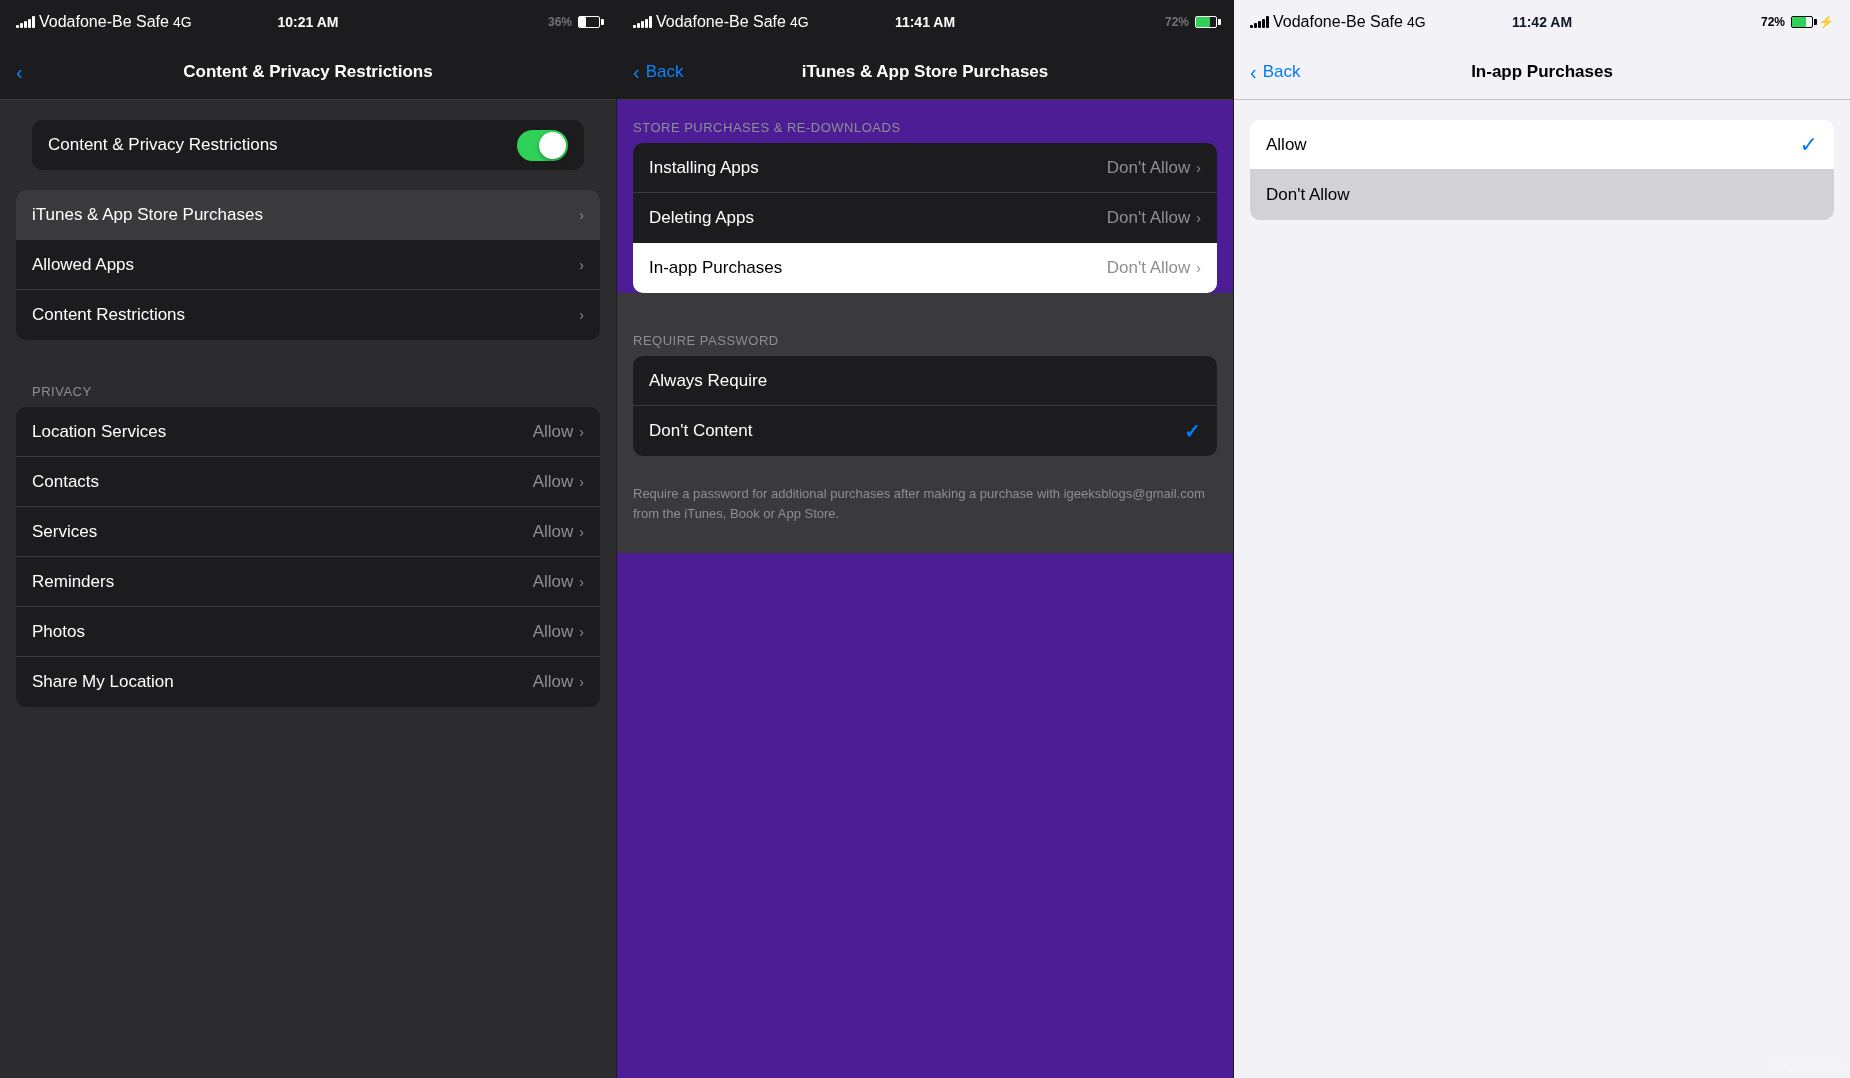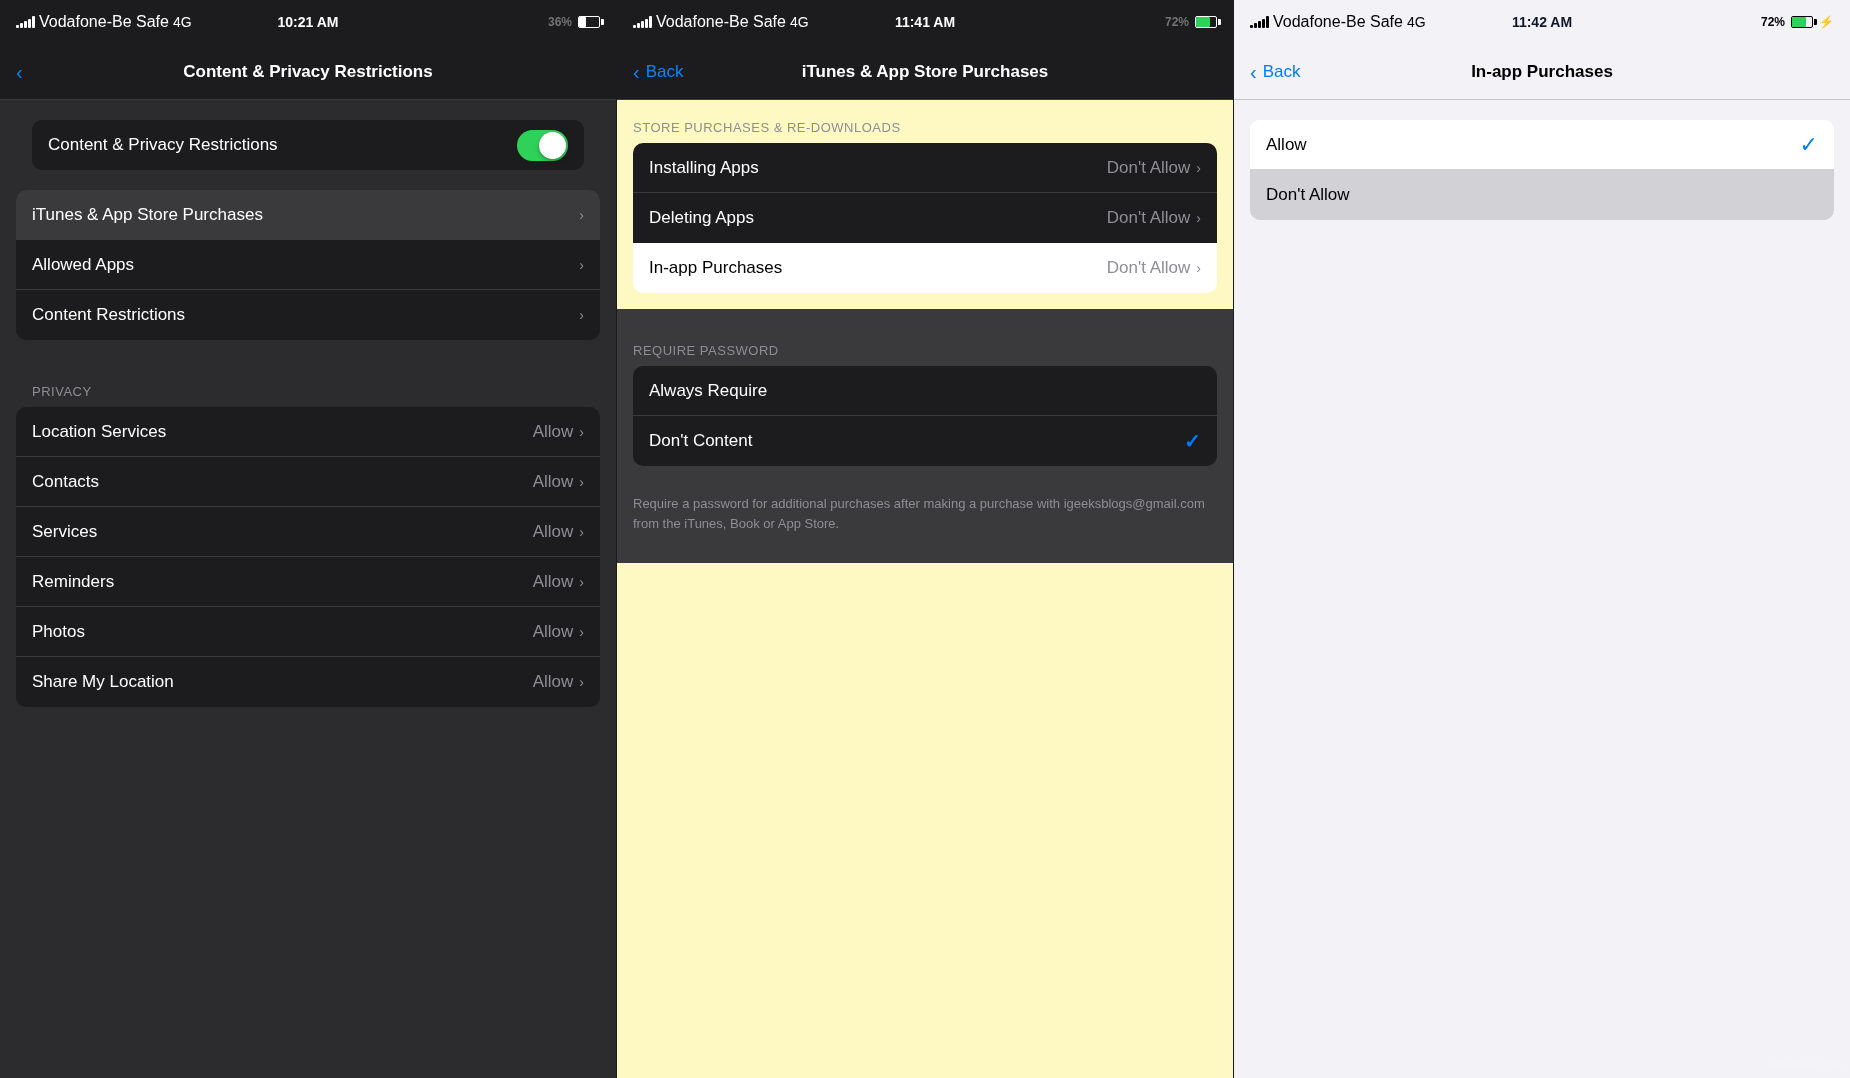--- a/index.html
+++ b/index.html
@@ -207,21 +207,21 @@
     .privacy-section-header {
       padding: 24px 4px 8px 32px;
       font-size: 13px;
       font-weight: 400;
       color: #8e8e93;
       text-transform: uppercase;
       letter-spacing: 0.5px;
     }
 
     
-    .panel-2 .content { background: #fef9c3; }
+    .panel-2 .content { background: #4c1d95; }
 
     
     .panel-3 .content { background: #3a3a3c; }
     .panel-3 .list-item { border-bottom: 0.5px solid #d1d1d6; }
     .panel-3 .list-item-label { color: #000; }
     .panel-3 .list-item-right { color: #000; }
     .panel-3 .nav-bar { background: #f2f2f7; border-bottom: 0.5px solid #c6c6c8; }
     .panel-3 .nav-title { color: #000; }
     .panel-3 .nav-back { color: #007aff; }
     .panel-3 .status-bar { background: #f2f2f7; }
@@ -452,21 +452,21 @@
     <div style="background:#fff; margin: 0 16px; border-radius: 0 0 10px 10px; overflow:hidden;">
       <div class="list-item" style="border-bottom:none;">
         <span class="list-item-label" style="color:#000;">In-app Purchases</span>
         <div class="list-item-right" style="color:#8e8e93;">
           <span>Don't Allow</span>
           <span class="list-item-chevron">›</span>
         </div>
       </div>
     </div>
 
-    <div class="require-password-area" style="margin-top:16px; padding-top:10px;">
+    <div class="require-password-area" style="margin-top:0; padding-top:16px;">
       <div class="p2-section-header" style="padding-top:24px;">REQUIRE PASSWORD</div>
       <div class="list-group">
         <div class="list-item">
           <span class="list-item-label">Always Require</span>
           <div class="list-item-right">
           </div>
         </div>
         <div class="list-item">
           <span class="list-item-label">Don't Content</span>
           <div class="list-item-right">

